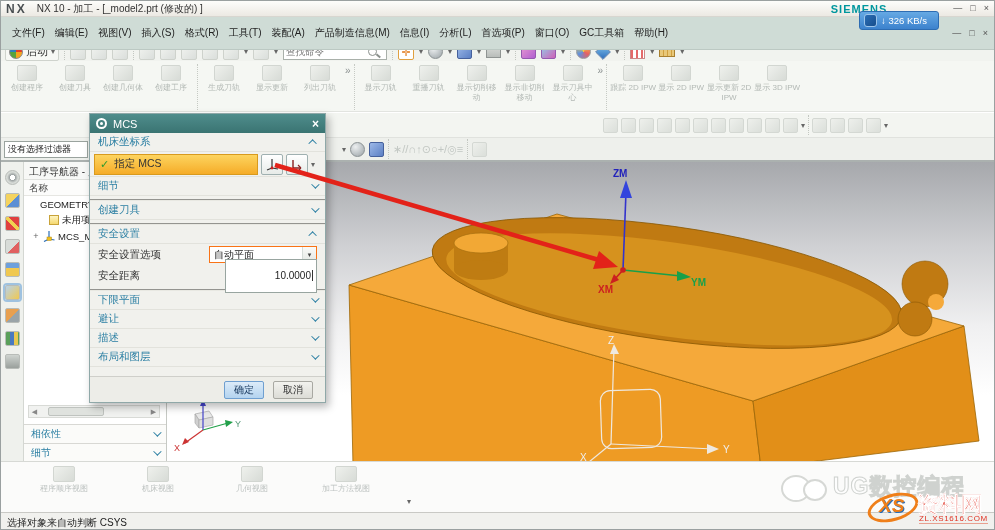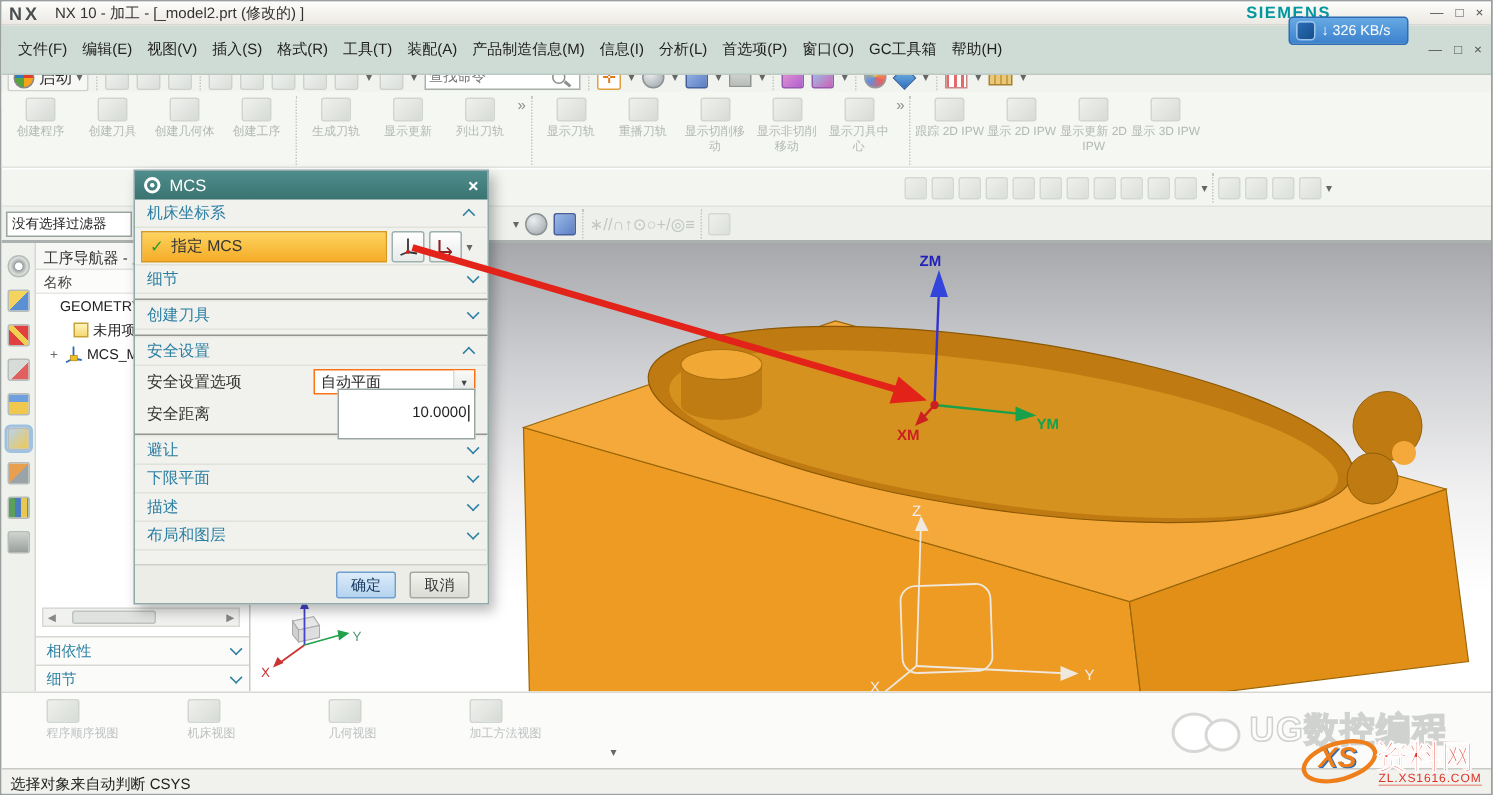--- a/index.html
+++ b/index.html
@@ -126,21 +126,21 @@
             display:flex;align-items:center;justify-content:flex-end;padding:16px 3px}
   .cursorbar{width:1px;height:11px;background:#333;margin-left:1px}
   .dlg-foot{position:absolute;left:0;right:0;bottom:0;height:26px;border-top:1px solid #cfcfca;background:#ededE8;
             background:#edede8;display:flex;align-items:center;justify-content:flex-end;gap:9px;padding:0 12px}
   .btn{width:40px;height:18px;font-size:10px;display:flex;align-items:center;justify-content:center;border-radius:2px}
   .btn-ok{background:linear-gradient(#dcebf9,#b4d3ef);border:1px solid #6f9fd0;color:#15365c}
   .btn-cancel{background:linear-gradient(#f2f2ee,#dcdcd6);border:1px solid #a8a8a2;color:#333}
   
   .bottombar{position:absolute;left:0;top:460px;width:100%;height:51px;background:#fbfbfa;
              border-top:1px solid #d7d9d5;display:flex;gap:28px;padding:4px 0 0 30px;z-index:2}
-  .bv{width:66px;display:flex;flex-direction:column;align-items:flex-start}
+  .bv{width:66px;display:flex;flex-direction:column;align-items:center}
   .bv .ric{width:22px;height:16px}
   .bv-lbl{font-size:8px;color:#bdc2c0;text-align:center;line-height:1.25;word-break:break-all}
   
   .statusbar{position:absolute;left:0;top:511px;width:100%;height:19px;background:#f1f1ee;
              border-top:1px solid #c9c9c5;font-size:10px;color:#222;padding:3px 6px;z-index:2}
   
   .arrow-overlay{position:absolute;left:0;top:0;width:995px;height:530px;z-index:30;pointer-events:none}
   .wm{position:absolute;left:772px;top:464px;width:223px;height:66px;z-index:35;pointer-events:none}
   .bub{position:absolute;border:2px solid #d6d8d5;border-radius:50%;background:#fff}
   .bub1{left:8px;top:10px;width:30px;height:27px}
@@ -510,25 +510,25 @@
     </div>
     <div class="frow">
       <span>安全距离</span>
       <span class="numfield">
         <span>10.0000</span>
         <span class="cursorbar"></span>
       </span>
     </div>
     <div class="groove"></div>
     <div class="sec">
+      <span>下限平面</span>
+      <span class="chev down"></span>
+    </div>
+    <div class="sec">
       <span>避让</span>
-      <span class="chev down"></span>
-    </div>
-    <div class="sec">
-      <span>下限平面</span>
       <span class="chev down"></span>
     </div>
     <div class="sec">
       <span>描述</span>
       <span class="chev down"></span>
     </div>
     <div class="sec">
       <span>布局和图层</span>
       <span class="chev down"></span>
     </div>

